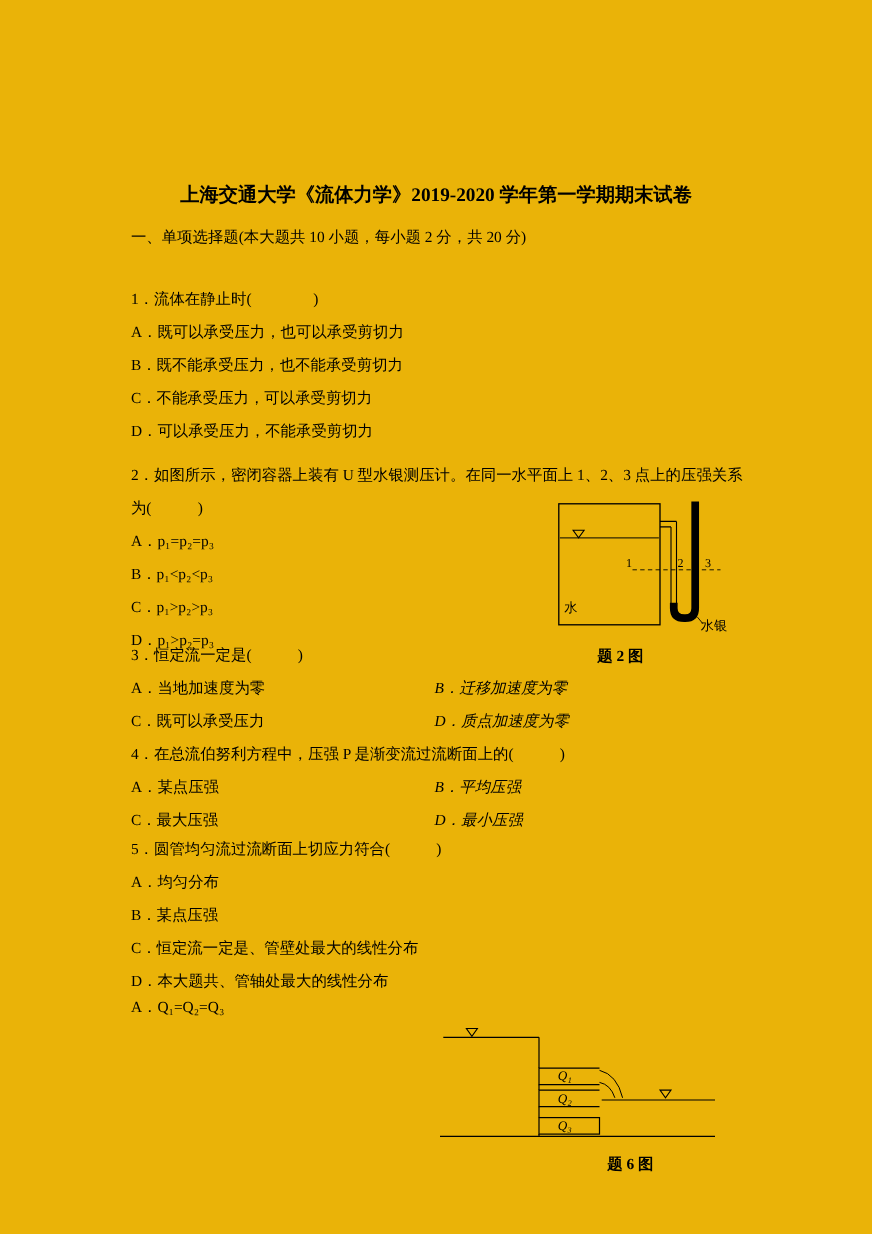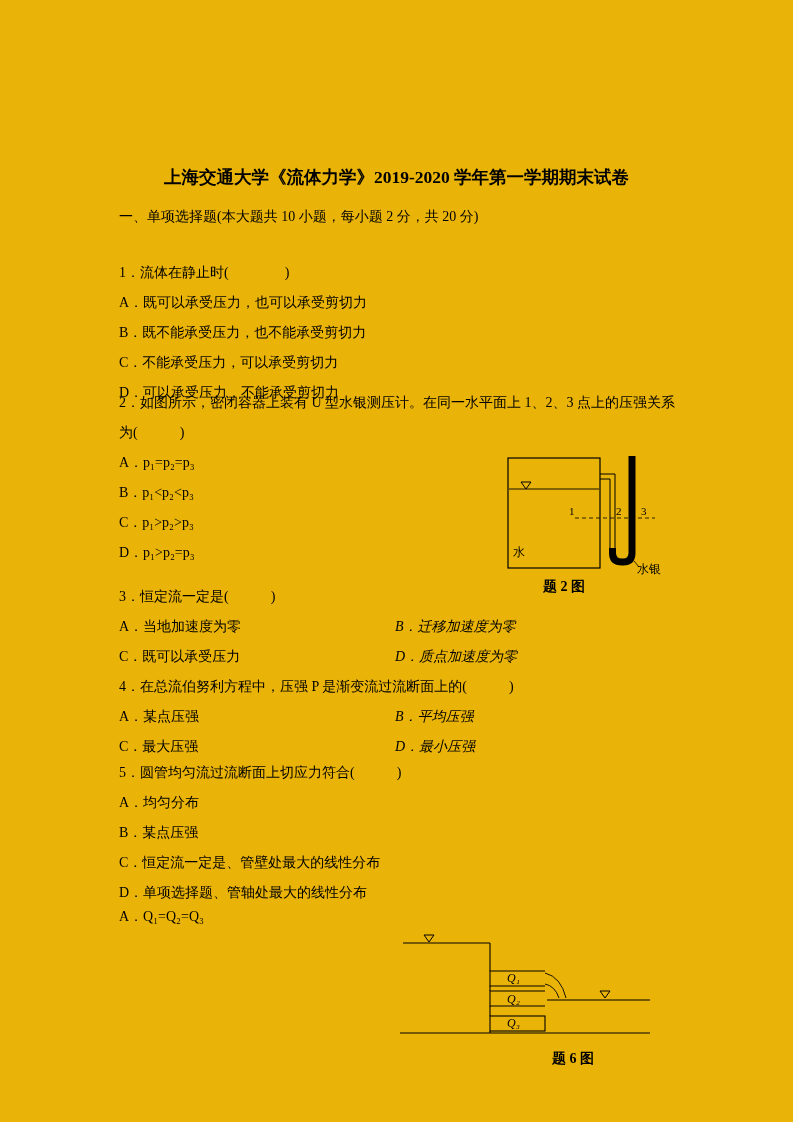--- a/index.html
+++ b/index.html
@@ -35,42 +35,42 @@
     white-space: nowrap;
   }
   .row { position: relative; }
   .colB { position: absolute; left: 276px; top: 0; font-style: italic; }
   .fig { position: absolute; }
   .fig-caption {
     font-weight: bold;
     font-size: 14px;
     white-space: nowrap;
   }
-  .fig2-caption { padding-left: 48px; margin-top: 2px; }
+  .fig2-caption { padding-left: 48px; margin-top: 12px; }
   .fig6-caption { padding-left: 94px; margin-top: 10px; }
   svg { display: block; }
 </style>
 </head>
 <body>
 
 <div class="page">
 
   <div class="title">上海交通大学《流体力学》2019-2020 学年第一学期期末试卷</div>
 
   <div class="abs line" style="top:202px;">一、单项选择题(本大题共 10 小题，每小题 2 分，共 20 分)</div>
 
   <div class="abs" style="top:258px;">
     <div class="line">1．流体在静止时(　　　　)</div>
     <div class="line">A．既可以承受压力，也可以承受剪切力</div>
     <div class="line">B．既不能承受压力，也不能承受剪切力</div>
     <div class="line">C．不能承受压力，可以承受剪切力</div>
     <div class="line">D．可以承受压力，不能承受剪切力</div>
   </div>
 
-  <div class="abs" style="top:388px;">
+  <div class="abs" style="top:418px;">
     <div class="line">2．如图所示，密闭容器上装有 U 型水银测压计。在同一水平面上 1、2、3 点上的压强关系</div>
     <div class="line">为(　　　)</div>
     <div class="line">A．p₁=p₂=p₃</div>
     <div class="line">B．p₁&lt;p₂&lt;p₃</div>
     <div class="line">C．p₁&gt;p₂&gt;p₃</div>
     <div class="line">D．p₁&gt;p₂=p₃</div>
   </div>
 
   <div class="fig" style="top:448px; left:495px; width:205px;">
     <svg width="205" height="128" viewBox="0 0 205 128">
@@ -119,21 +119,21 @@
       <span>C．最大压强</span>
       <span class="colB">D．最小压强</span>
     </div>
   </div>
 
   <div class="abs" style="top:758px;">
     <div class="line">5．圆管均匀流过流断面上切应力符合(　　　)</div>
     <div class="line">A．均匀分布</div>
     <div class="line">B．某点压强</div>
     <div class="line">C．恒定流一定是、管壁处最大的线性分布</div>
-    <div class="line">D．单项选择题、管轴处最大的线性分布</div>
+    <div class="line">D．本大题共、管轴处最大的线性分布</div>
   </div>
 
   <div class="abs" style="top:902px;">
     <div class="line">A．Q₁=Q₂=Q₃</div>
   </div>
 
   <div class="fig" style="top:928px; left:395px; width:262px;text-align:center;">
     <svg width="262" height="112" viewBox="0 0 262 112">
       <g stroke="#000" fill="none" stroke-width="1.1">
         <line x1="8" y1="15" x2="95" y2="15"></line>

